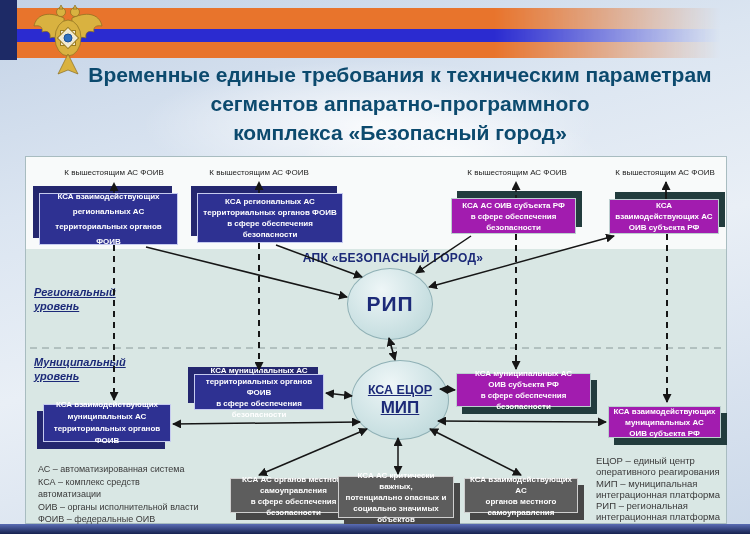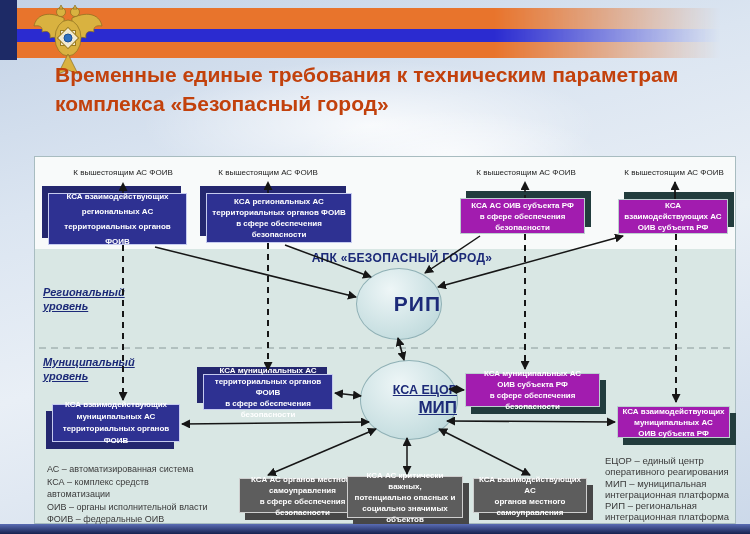--- a/index.html
+++ b/index.html
@@ -12,39 +12,39 @@
   .blob1{left:140px;top:60px;width:460px;height:130px;
     background:radial-gradient(ellipse,rgba(255,255,255,.8),rgba(255,255,255,0) 70%);}
   .blob2{left:300px;top:110px;width:300px;height:90px;
     background:radial-gradient(ellipse,rgba(255,255,255,.7),rgba(255,255,255,0) 70%);}
   .band{position:absolute;left:0;top:8px;width:750px;height:50px;
     background:linear-gradient(180deg,#e8742c 0 42%,#2b2bd0 42% 68%,#e8742c 68% 100%);
     -webkit-mask-image:linear-gradient(to right,#000 66%,transparent 96%);
     mask-image:linear-gradient(to right,#000 66%,transparent 96%);}
   .corner{position:absolute;left:0;top:0;width:17px;height:60px;background:#1d2a66;}
   .emblem{position:absolute;left:28px;top:0;}
-  .title{position:absolute;left:55px;top:60px;width:690px;
-    font-weight:bold;font-size:21px;line-height:29px;color:#c2410c;}
-  .panel{position:absolute;left:34px;top:156px;width:702px;height:368px;
+  .title{position:absolute;left:55px;top:60px;width:690px;text-align:center;
+    font-weight:bold;font-size:21px;line-height:29px;color:#0c4a6e;}
+  .panel{position:absolute;left:25px;top:156px;width:702px;height:368px;
     background:#d9e7e4;border:1px solid #a8bcc0;box-sizing:border-box;}
   .panel-top{position:absolute;left:0;top:0;width:700px;height:92px;background:#f8fafa;}
   .toplabel{position:absolute;top:11px;font-size:8px;color:#222;
     transform:translateX(-50%);white-space:nowrap;}
   .apk{position:absolute;left:252px;top:94px;width:230px;text-align:center;
     font-weight:bold;font-size:12px;color:#1c2a78;letter-spacing:.3px;}
   .box{position:absolute;box-sizing:border-box;color:#fff;font-weight:bold;font-size:8px;
     text-align:center;display:flex;flex-direction:column;justify-content:center;
     padding:2px 3px;line-height:11px;}
   .blue{background:#2e3192;border:1px solid #c6cbef;}
   .teal{background:#a21caf;border:1px solid #bccfcf;}
   .gray{background:#5d5d5d;border:1px solid #cfcfcf;}
   .lh15{line-height:15px;}
   .ellipse{position:absolute;border-radius:50%;
     background:radial-gradient(ellipse at 40% 30%,#eef6f7,#c6dee0 70%,#b5d1d6);
-    border:1px solid #8fb0b5;display:flex;flex-direction:column;align-items:flex-end;
+    border:1px solid #8fb0b5;display:flex;flex-direction:column;align-items:center;
     justify-content:center;color:#1c2a78;font-weight:bold;}
   .rip{left:321px;top:111px;width:84px;height:70px;font-size:21px;letter-spacing:1px;}
   .mip{left:325px;top:203px;width:96px;height:78px;}
   .mip .l1{font-size:12.5px;text-decoration:underline;}
   .mip .l2{font-size:17px;margin-top:1px;text-decoration:underline;}
   .level{position:absolute;font-style:italic;font-weight:bold;color:#1c2a78;
     font-size:11px;line-height:14px;}
   .level div{text-decoration:underline;}
   .legend{position:absolute;color:#3a3a3a;}
   .legend-left{left:12px;top:306px;font-size:9px;line-height:12.5px;width:165px;}
@@ -76,20 +76,21 @@
     <g>
       <rect x="32.5" y="30.5" width="15" height="15" fill="#f2e9cf" stroke="#9a7c20"></rect>
       <rect x="32.5" y="30.5" width="15" height="15" fill="#f2e9cf" stroke="#9a7c20" transform="rotate(45 40 38)"></rect>
       <circle cx="40" cy="38" r="4" fill="#2f6fbe" stroke="#1c4f93"></circle>
     </g>
   </svg>
 </div>
 
 <div class="title">
   <div>Временные единые требования к техническим параметрам</div>
+  <div>сегментов аппаратно-программного</div>
   <div>комплекса «Безопасный город»</div>
 </div>
 
 <div class="panel">
   <div class="panel-top"></div>
 
   <div class="toplabel" style="left:88px">К вышестоящим АС ФОИВ</div>
   <div class="toplabel" style="left:233px">К вышестоящим АС ФОИВ</div>
   <div class="toplabel" style="left:491px">К вышестоящим АС ФОИВ</div>
   <div class="toplabel" style="left:639px">К вышестоящим АС ФОИВ</div>

